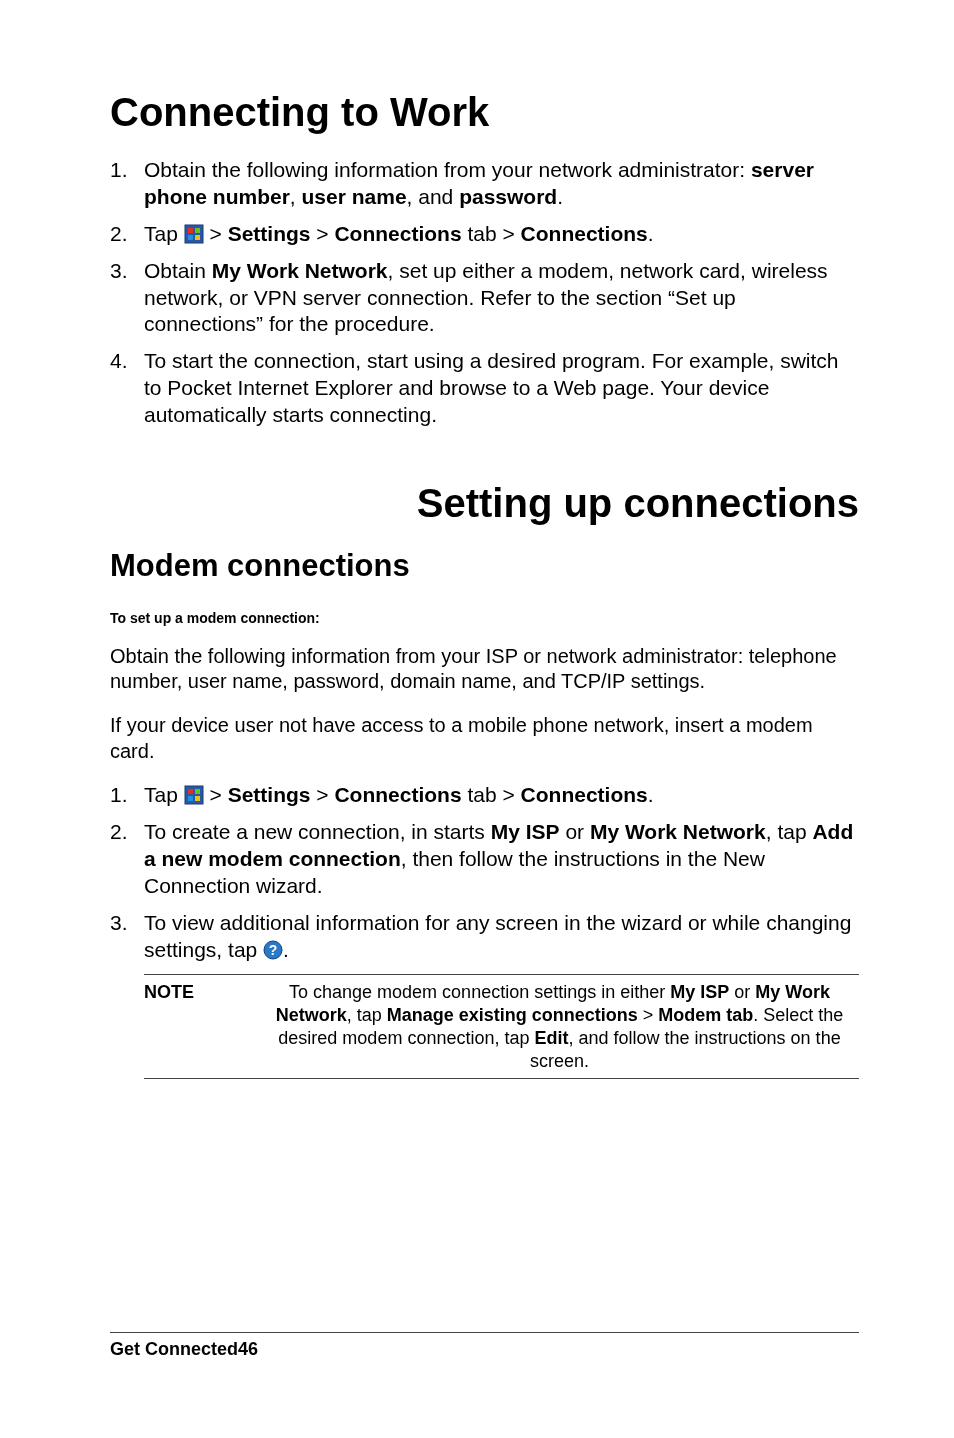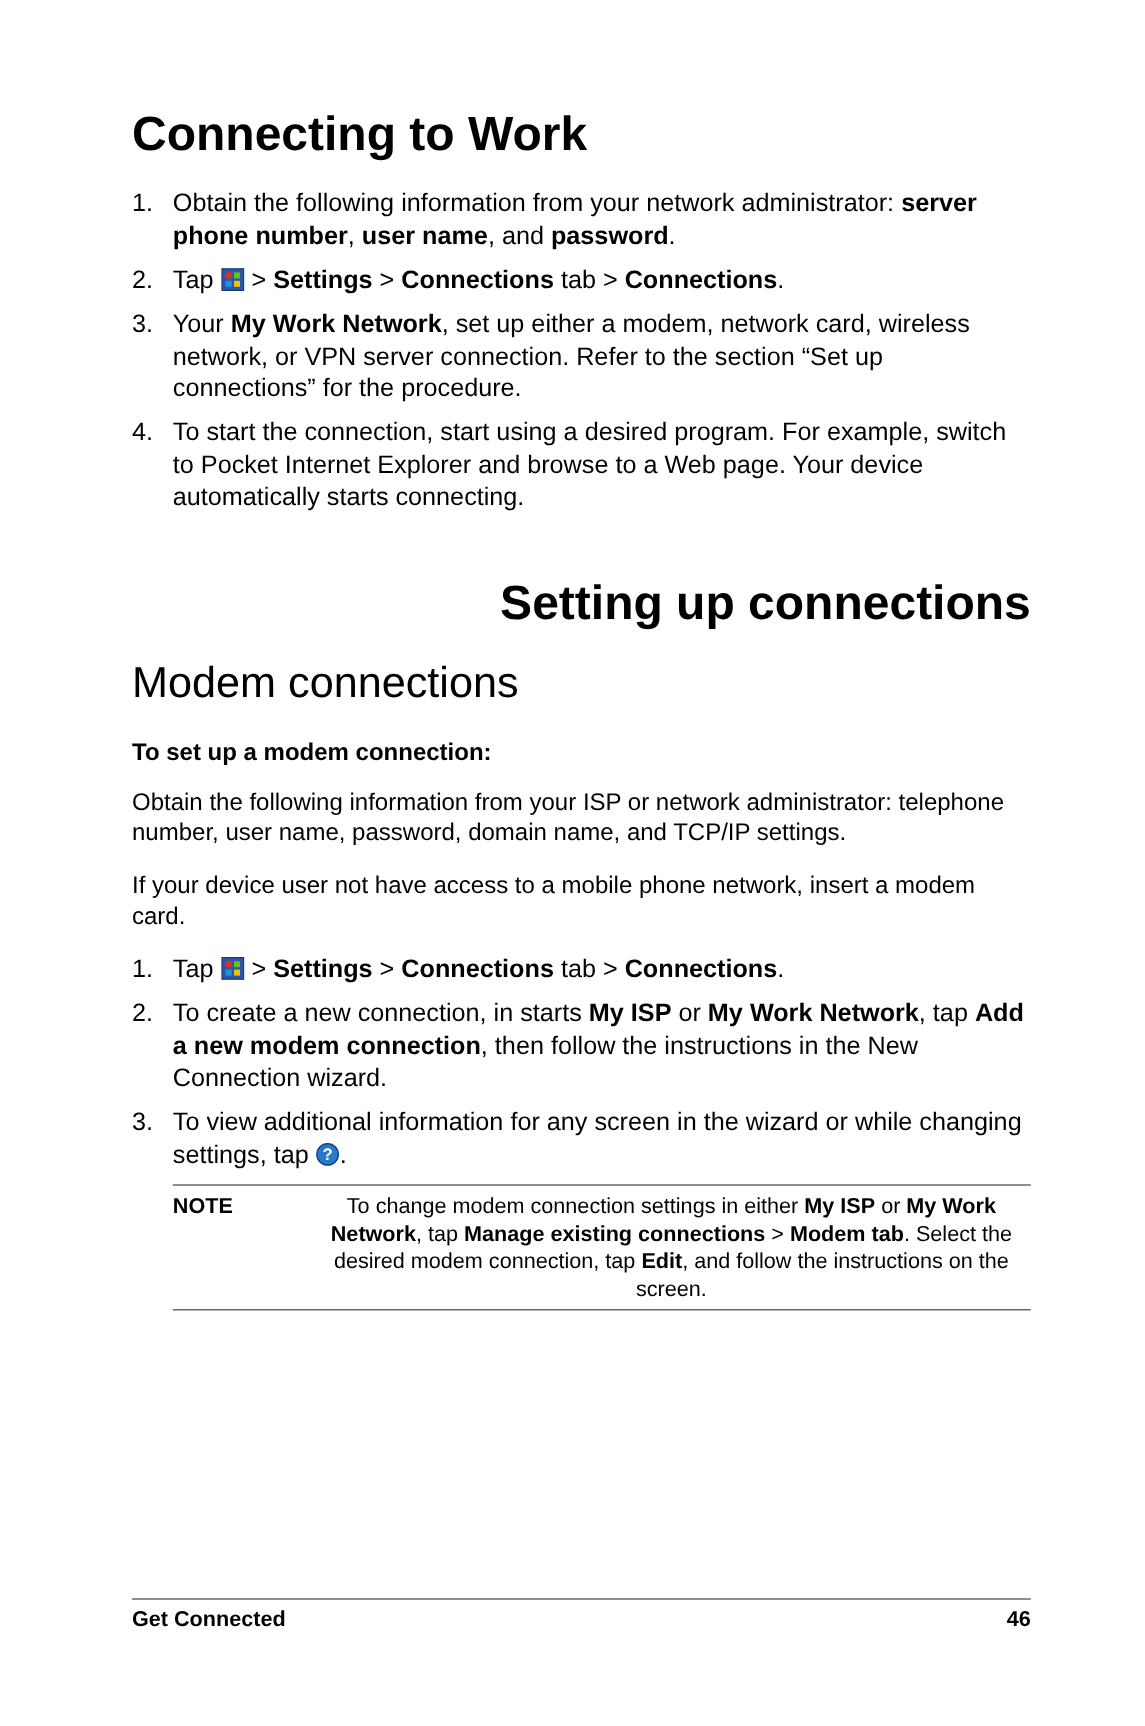--- a/index.html
+++ b/index.html
@@ -11,27 +11,27 @@
     padding: 90px 95px 0 110px;
     position: relative;
   }
   h1 {
     font-size: 40px;
     font-weight: bold;
     margin-bottom: 22px;
   }
   h1.mt { margin-top: 52px; text-align: right; }
   h2 {
-    font-size: 36px;
-    font-weight: normal;
+    font-size: 31px;
+    font-weight: bold;
     margin-top: 22px;
     margin-bottom: 26px;
   }
   h3 {
-    font-size: 20px;
+    font-size: 14px;
     font-weight: bold;
     margin-bottom: 18px;
   }
   ol {
     list-style: none;
     margin-bottom: 10px;
   }
   ol > li {
     display: flex;
     font-size: 21px;
@@ -72,21 +72,21 @@
   }
   .note-text { flex: 1; text-align: center; }
   .footer {
     position: absolute;
     bottom: 78px;
     left: 110px;
     right: 95px;
     border-top: 1px solid #444;
     padding-top: 6px;
     display: flex;
-    justify-content: space-between;
+    justify-content: flex-start;
     font-size: 18px;
     font-weight: bold;
   }
 </style>
 </head>
 <body>
 
 <h1>Connecting to Work</h1>
 
 <ol>
@@ -104,21 +104,21 @@
             <rect x="4" y="4" width="5" height="5" fill="#e03020"></rect>
             <rect x="11" y="4" width="5" height="5" fill="#6ac020"></rect>
             <rect x="4" y="11" width="5" height="5" fill="#2090e0"></rect>
             <rect x="11" y="11" width="5" height="5" fill="#f0c010"></rect>
           </svg></span><span> &gt; </span><span class="b">Settings</span><span> &gt; </span><span class="b">Connections</span><span> tab &gt; </span><span class="b">Connections</span><span>.</span>
     </span>
   </li>
   <li>
     <span class="num">3.</span>
     <span class="content">
-      <span>Your </span><span class="b">My Work Network</span><span>, set up either a modem, network card, wireless network, or VPN server connection. Refer to the section “Set up connections” for the procedure.</span>
+      <span>Obtain </span><span class="b">My Work Network</span><span>, set up either a modem, network card, wireless network, or VPN server connection. Refer to the section “Set up connections” for the procedure.</span>
     </span>
   </li>
   <li>
     <span class="num">4.</span>
     <span class="content">To start the connection, start using a desired program. For example, switch to Pocket Internet Explorer and browse to a Web page. Your device automatically starts connecting.</span>
   </li>
 </ol>
 
 <h1 class="mt">Setting up connections</h1>
 

